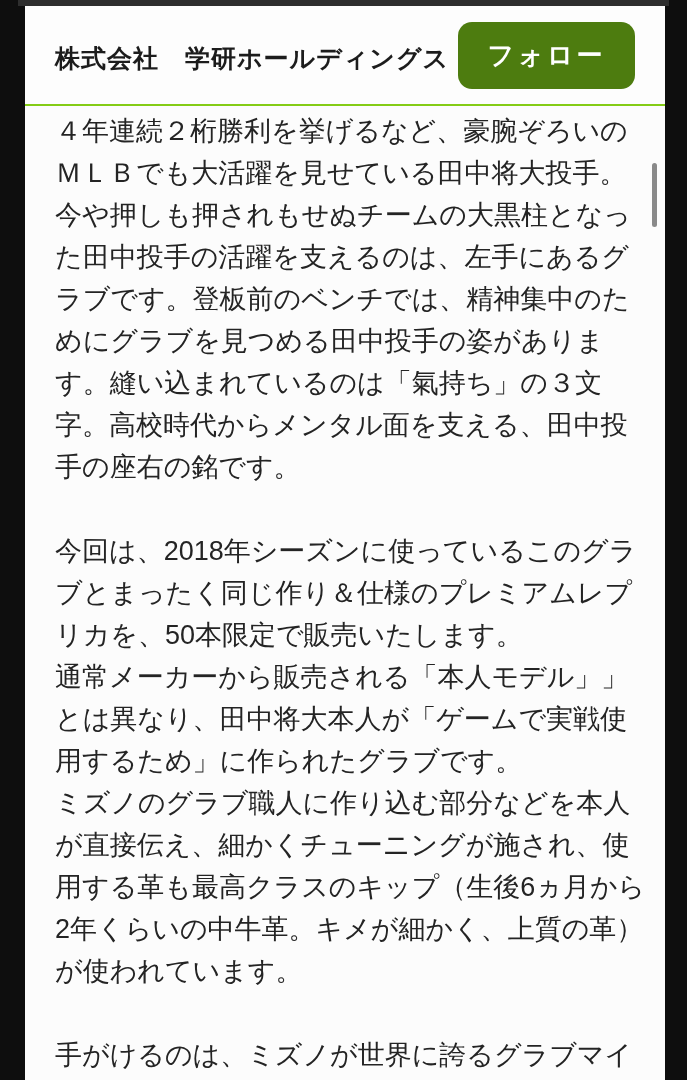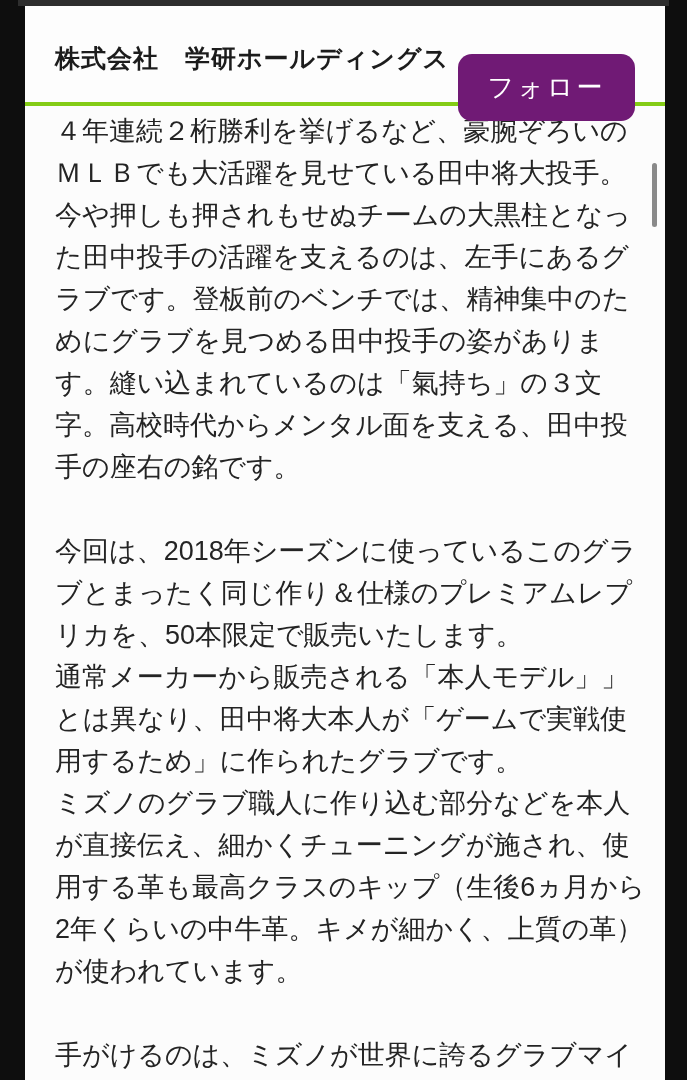--- a/index.html
+++ b/index.html
@@ -36,53 +36,52 @@
     top: 6px;
     width: 640px;
     height: 1074px;
     background: #fcfcfc;
     overflow: hidden;
   }
   .pr-header {
     position: relative;
     height: 100px;
     background: #fdfdfd;
-    border-bottom: 4px solid #84cc16;
+    border-bottom: 2px solid #84cc16;
     box-sizing: border-box;
   }
   .company-name {
     position: absolute;
     left: 30px;
     top: 36px;
     font-size: 25px;
     font-weight: bold;
     color: #1c1c1c;
     letter-spacing: 1px;
     white-space: nowrap;
     cursor: pointer;
   }
   .follow-button {
     position: absolute;
     right: 30px;
     top: 16px;
     width: 177px;
     height: 67px;
-    background: #701a75;
+    background: #4d7c0f;
     color: #ffffff;
     border: none;
     border-radius: 14px;
     font-size: 26px;
-    font-weight: normal;
+    font-weight: bold;
     letter-spacing: 3px;
     font-family: inherit;
     display: flex;
     align-items: center;
     justify-content: center;
     cursor: pointer;
-    margin-top: 32px;
   }
   .article-body {
     padding: 4px 16px 0 30px;
     font-size: 27px;
     line-height: 42px;
     color: #242424;
     letter-spacing: 0px;
     white-space: pre-line;
     word-break: break-all;
     overflow-wrap: anywhere;

